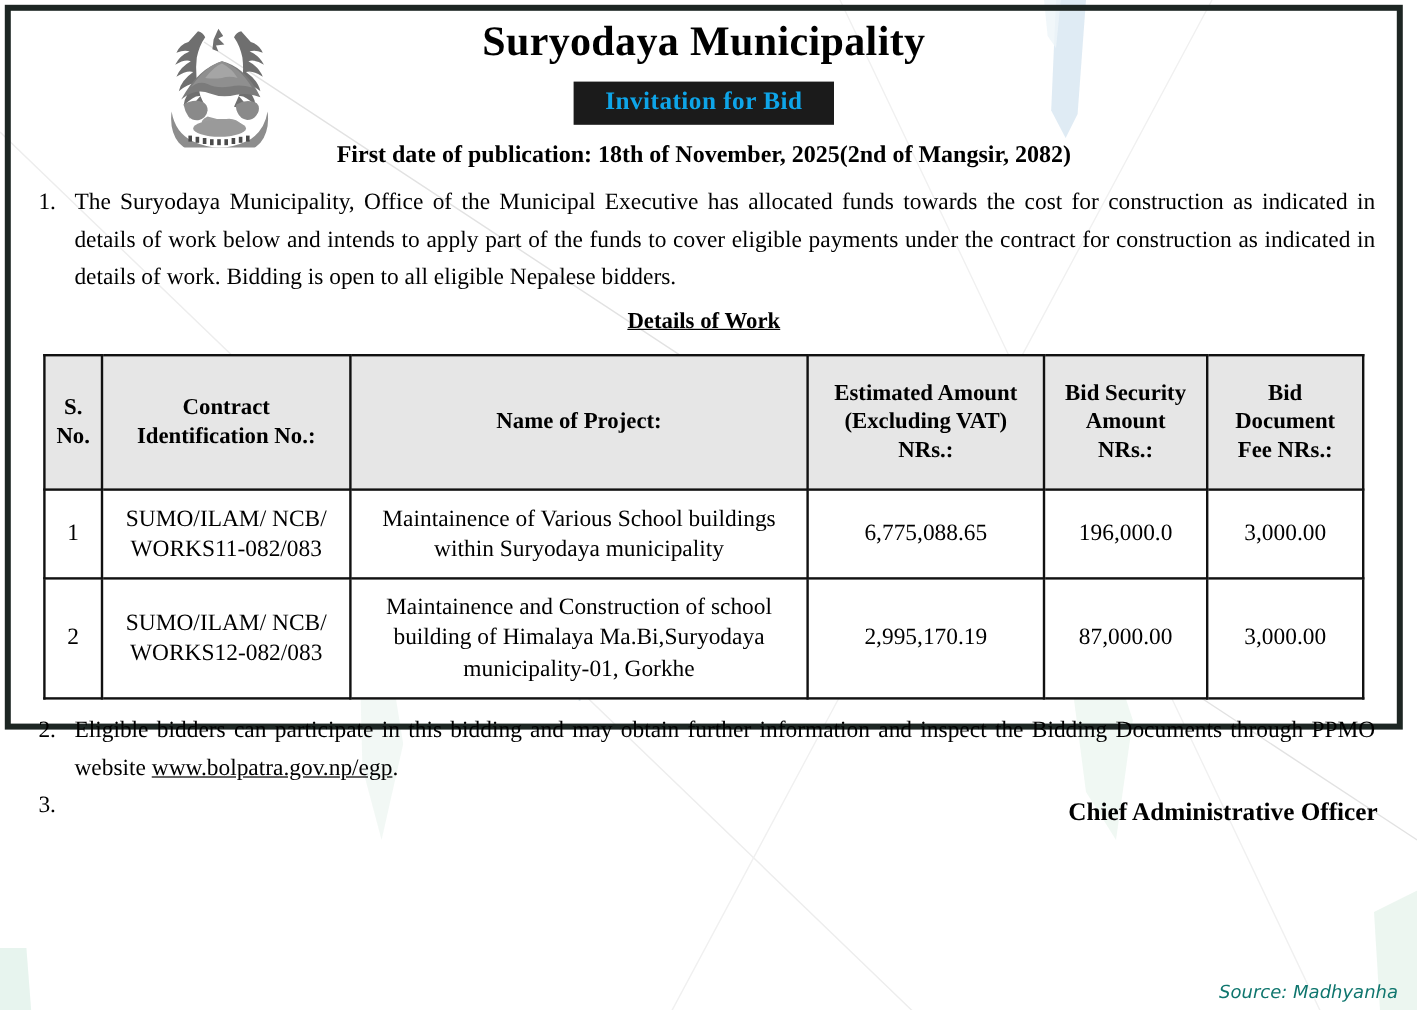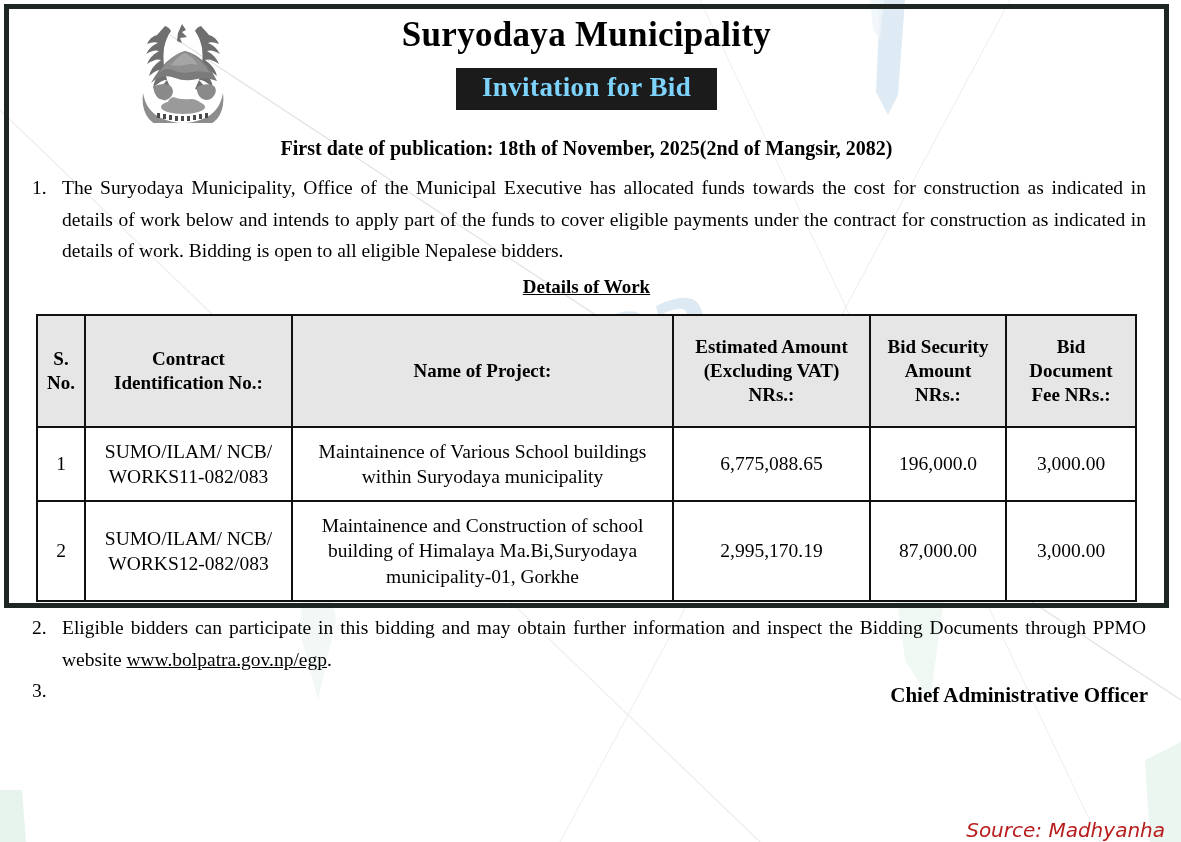--- a/index.html
+++ b/index.html
@@ -105,33 +105,33 @@
   }
 
   
   #banner-wrap {
     text-align: center;
     margin-top: 13px;
   }
   #invitation-banner {
     display: inline-block;
     background: #1b1b1b;
-    color: #7dd3fc;
-    font-size: 27px;
+    color: #0ea5e9;
+    font-size: 21px;
     font-weight: bold;
     padding: 4px 26px 7px 26px;
     letter-spacing: 0.4px;
     text-align: right;
   }
 
   #pub-date {
     text-align: center;
     font-size: 20px;
     font-weight: bold;
-    margin-top: 27px;
+    margin-top: 14px;
   }
 
   
   .clause {
     position: relative;
     font-size: 19.5px;
     line-height: 1.62;
     margin: 0 18px 0 23px;
     padding-left: 30px;
     text-align: justify;
@@ -204,22 +204,22 @@
   }
 
   
   #source-credit {
     position: absolute;
     right: 16px;
     top: 818px;
     z-index: 3;
     font-family: "DejaVu Sans", sans-serif;
     font-style: italic;
-    font-size: 20px;
-    color: #b91c1c;
+    font-size: 15px;
+    color: #0f766e;
   }
 </style>
 </head>
 <body>
 
 <svg id="bg-layer" viewBox="0 0 1181 842">
   <polygon points="880,0 905,0 898,95 888,115 876,92" fill="#d9e8f2" opacity="0.85"></polygon>
   <polygon points="870,0 884,0 880,40 873,30" fill="#eef5f9" opacity="0.8"></polygon>
   <polygon points="0,790 22,790 26,842 0,842" fill="#dff0e8" opacity="0.75"></polygon>
   <polygon points="1145,760 1181,742 1181,842 1150,842" fill="#e4f2ea" opacity="0.7"></polygon>

